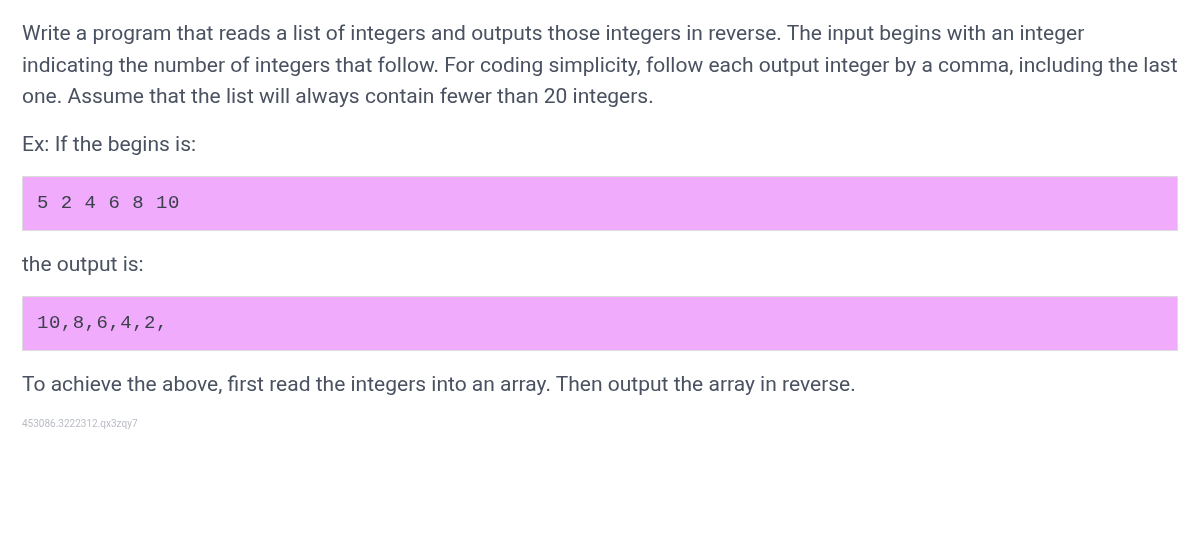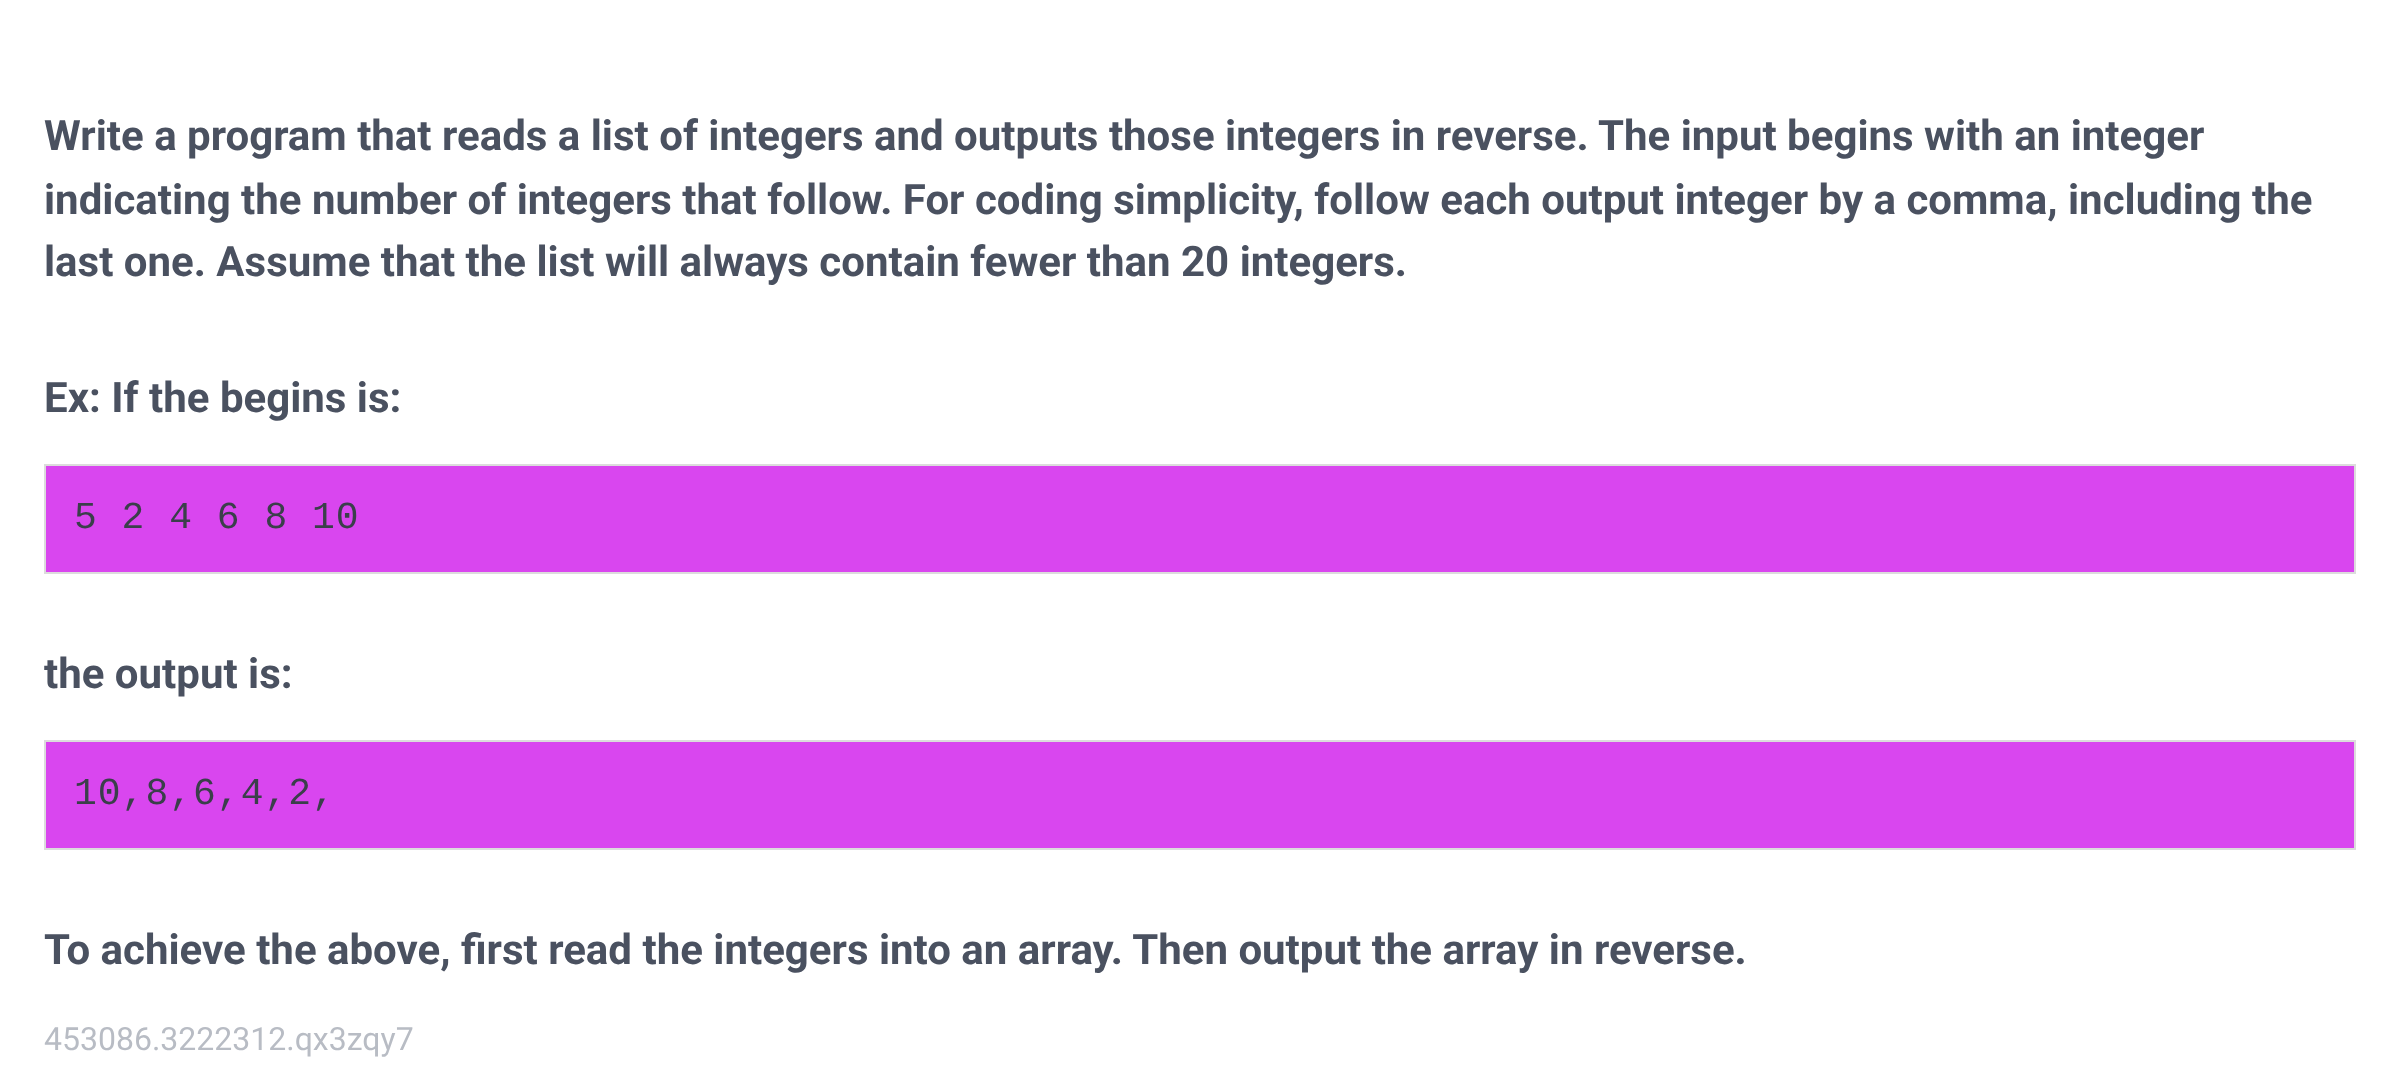--- a/index.html
+++ b/index.html
@@ -12,36 +12,35 @@
       background: #ffffff;
       padding: 18px 22px;
       color: #4a5160;
       font-size: 21px;
       line-height: 1.5;
       width: 1200px;
     }
     .paragraph {
       margin-bottom: 16px;
       color: #4a5160;
-      font-weight: 700;
-      margin-top: 36px;
+      font-weight: 400;
     }
     .code-block {
-      background: #d946ef;
+      background: #f0abfc;
       border: 1px solid #dcdcdc;
       padding: 12px 14px;
       font-family: "Courier New", Courier, monospace;
       font-size: 19px;
       color: #3a3f4a;
       margin-bottom: 18px;
       white-space: pre;
       letter-spacing: 0.5px;
     }
     .footer-id {
-      font-size: 16px;
+      font-size: 10px;
       color: #b8bcc4;
       margin-top: 6px;
       font-family: -apple-system, BlinkMacSystemFont, "Segoe UI", Roboto, Arial, sans-serif;
     }
   </style>
 </head>
 <body>
 
 <p class="paragraph">Write a program that reads a list of integers and outputs those integers in reverse. The input begins with an integer indicating the number of integers that follow. For coding simplicity, follow each output integer by a comma, including the last one. Assume that the list will always contain fewer than 20 integers.</p>
 

